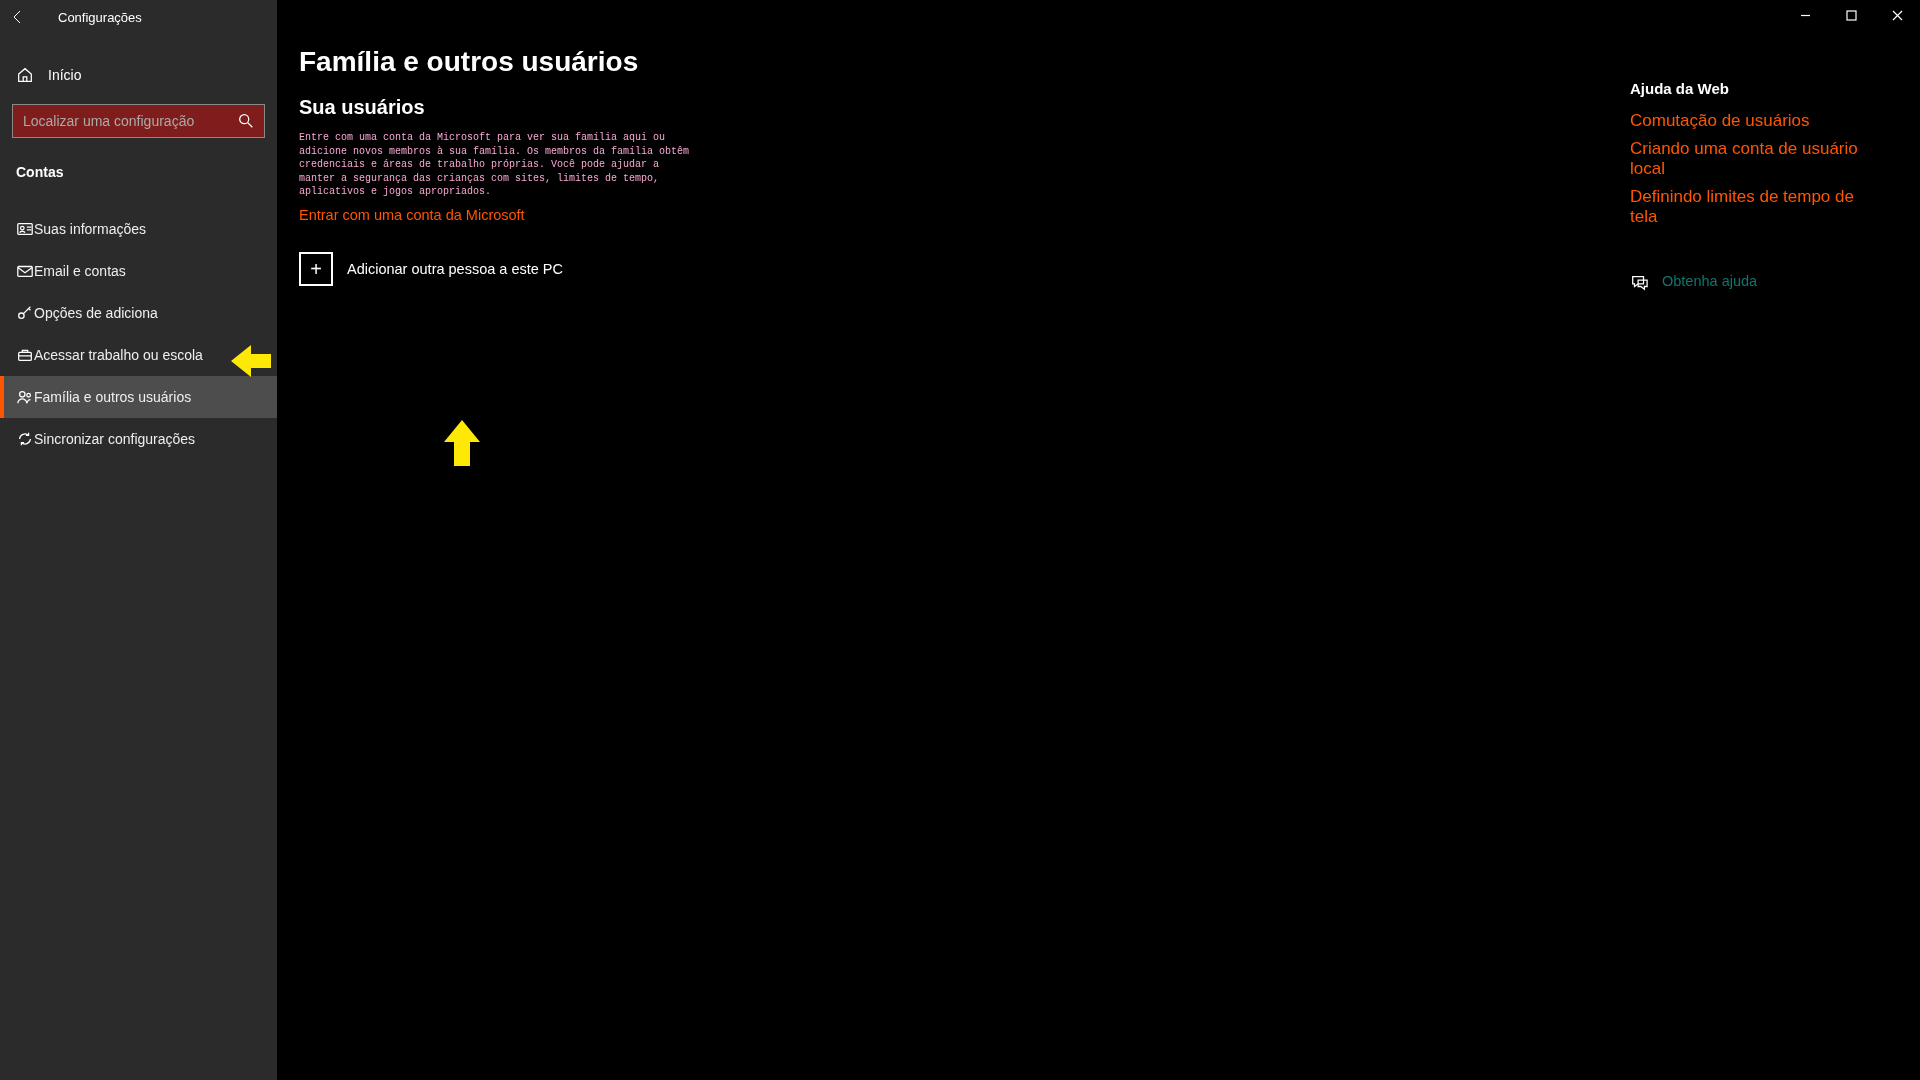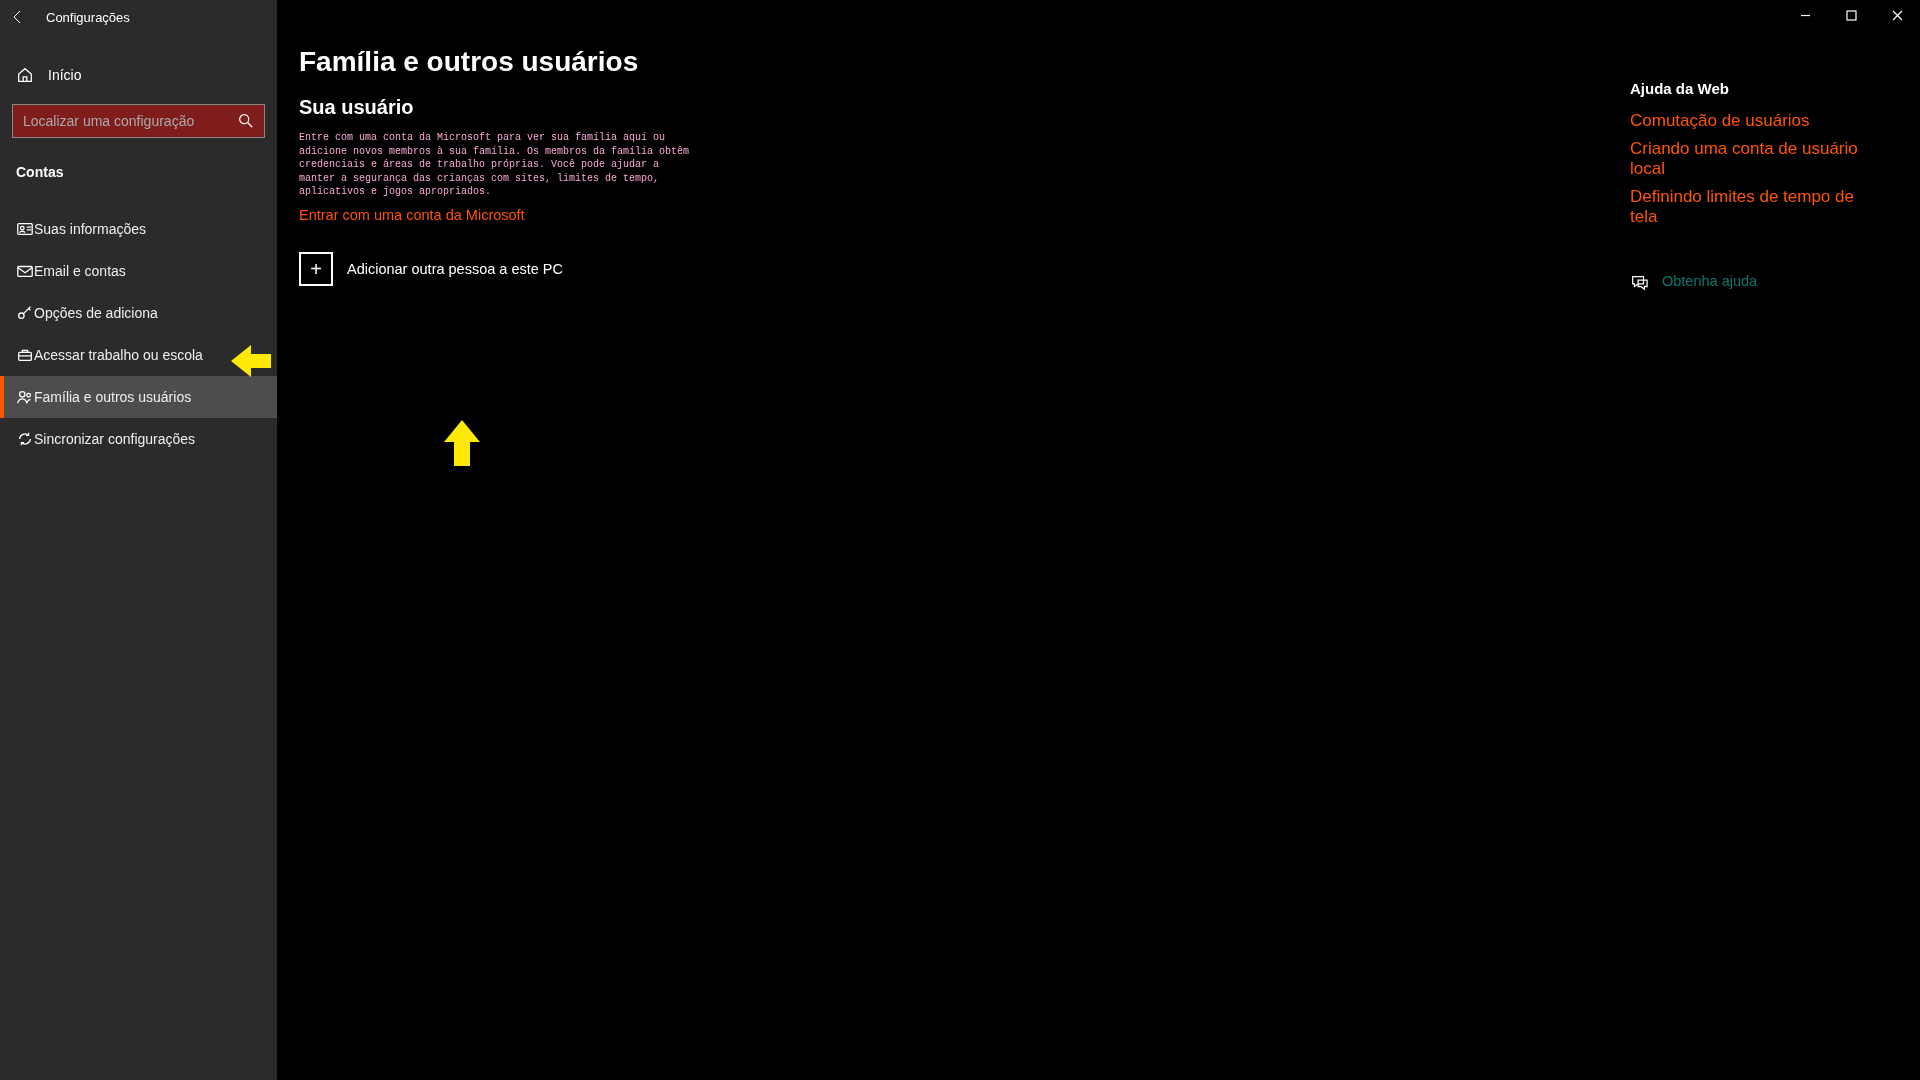--- a/index.html
+++ b/index.html
@@ -19,21 +19,21 @@
     background: #2b2b2b;
     display: flex;
     flex-direction: column;
     font-size: 14px;
   }
   .sidebar-header {
     height: 34px;
     display: flex;
     align-items: center;
     padding: 0 10px;
-    gap: 20px;
+    gap: 32px;
   }
   .back-arrow {
     width: 16px; height: 16px;
     display: inline-flex; align-items: center; justify-content: center;
     cursor: pointer;
   }
   .sidebar-title { font-size: 13px; }
   .sidebar-home {
     display: flex; align-items: center;
     height: 42px;
@@ -314,21 +314,21 @@
     <div class="win-btn">
       <svg viewBox="0 0 11 11">
           <path d="M1 1 L10 10 M10 1 L1 10"></path>
         </svg>
     </div>
   </div>
 
   <div class="main-center">
     <h1 class="page-title">Família e outros usuários</h1>
 
-    <h2 class="section-title">Sua usuário</h2>
+    <h2 class="section-title">Sua usuários</h2>
     <p class="body-text">Entre com uma conta da Microsoft para ver sua família aqui ou adicione novos membros à sua família. Os membros da família obtêm credenciais e áreas de trabalho próprias. Você pode ajudar a manter a segurança das crianças com sites, limites de tempo, aplicativos e jogos apropriados.</p>
     <a class="link-accent">Entrar com uma conta da Microsoft</a>
 
 
     <div class="add-row">
       <div class="plus-box">+</div>
       <span class="add-label">Adicionar outra pessoa a este PC</span>
     </div>
   </div>
 

